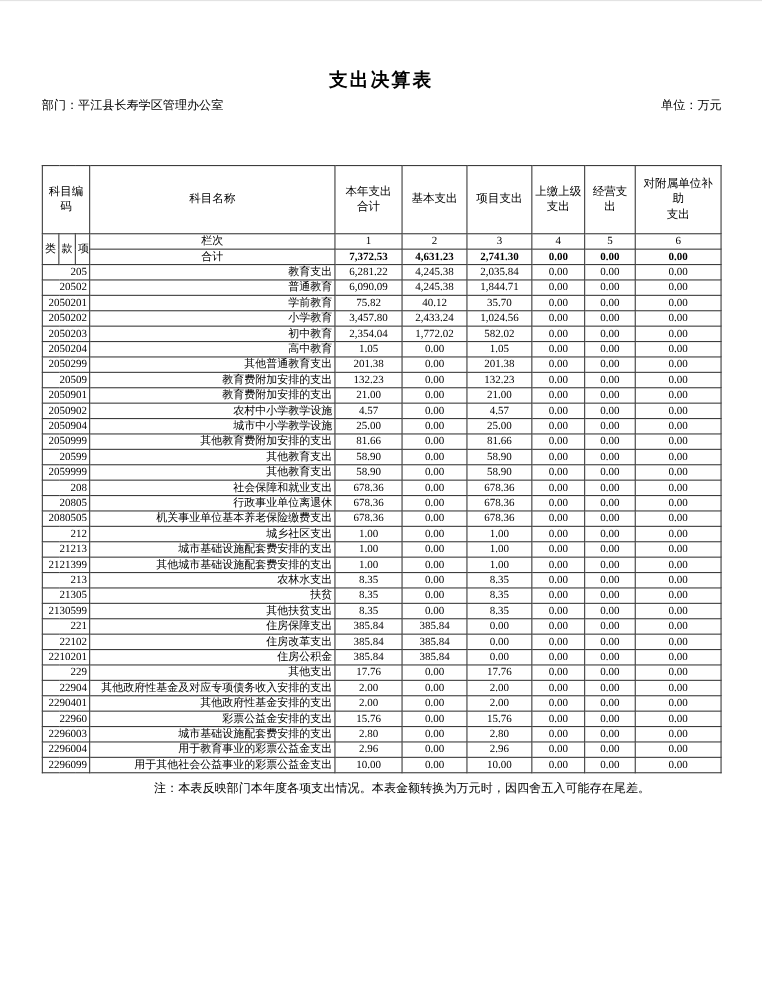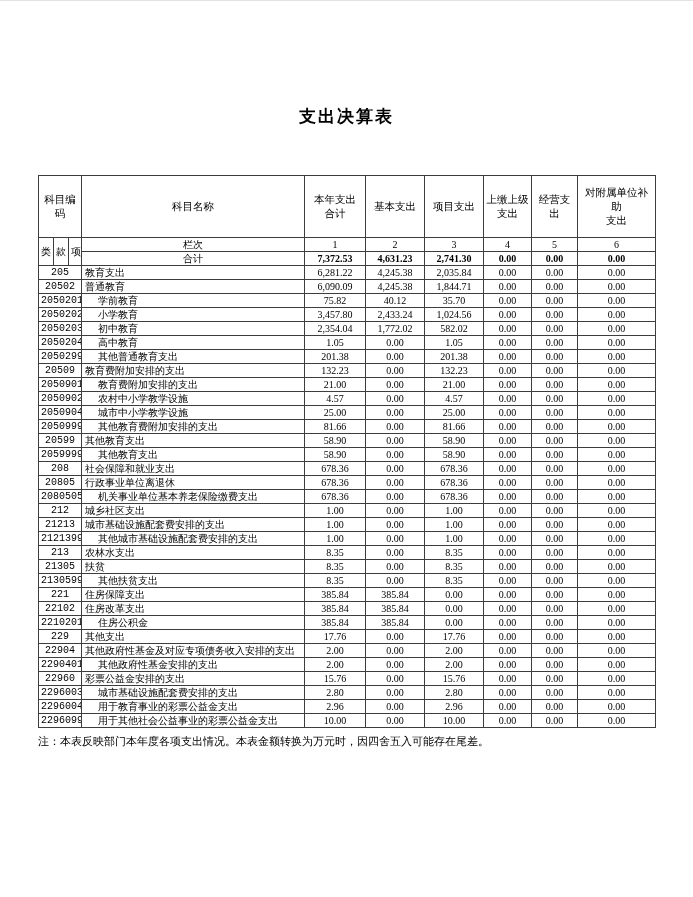--- a/index.html
+++ b/index.html
@@ -5,21 +5,21 @@
   * { box-sizing: border-box; }
   html, body { margin: 0; padding: 0; background: #ffffff; }
   .sheet {
     width: 693px; height: 897px; margin: 0 auto; position: relative;
     background: #ffffff; color: #000000;
     font-family: "Liberation Serif", "DejaVu Serif", serif;
     border-top: 1px solid #e3e3e3;
     overflow: hidden;
   }
   .title {
-    padding-top: 104px; text-align: center;
+    padding-top: 60px; text-align: center;
     font-size: 17px; font-weight: 700; letter-spacing: 2px;
   }
   .form-no {
     margin-top: 7px; padding-right: 37px;
     text-align: right; font-size: 11px;
   }
   .meta-row {
     display: flex; justify-content: space-between; align-items: flex-end;
     margin-top: 4px; margin-bottom: 2px; padding: 0 37px 0 38px;
     font-size: 11px;
@@ -33,35 +33,39 @@
     padding: 0 2px;
     font-size: 10px; font-weight: 400;
     line-height: 13px; height: 14px;
     overflow: hidden; white-space: nowrap;
     text-align: center; vertical-align: middle;
   }
   .grid tr.h-top th {
     height: 62px; white-space: pre-line;
     font-size: 10.5px; line-height: 14px;
   }
-  .grid td.code { text-align: center; padding-left: 2px; font-family: Liberation Mono, monospace; }
-  .grid td.name { text-align: left; padding-left: 3px; }
+  .grid td.code { text-align: right; padding-left: 2px; }
+  .grid td.name { text-align: right; padding-left: 3px; }
   .grid td.name.indent { padding-left: 16px; }
   .grid td.num { text-align: center; }
   .grid .bold { font-weight: 700; }
-  .note { margin: 6px 0 0 38px; font-size: 11px; }
+  .note { margin: 6px 0 0 38px; font-size: 11px; text-align: center; }
 </style>
 </head>
 <body>
 
 <div class="sheet">
 
   <div class="title">支出决算表</div>
 
 
+  <div class="meta-row">
+    <span><span>部门：</span><span>平江县长寿学区管理办公室</span></span>
+    <span><span>单位：</span><span>万元</span></span>
+  </div>
 
   <table class="grid">
     <colgroup>
       <col style="width:15px">
         <col style="width:15px">
         <col style="width:13px">
       <col style="width:223px">
       <col style="width:61px">
         <col style="width:59px">
         <col style="width:59px">

